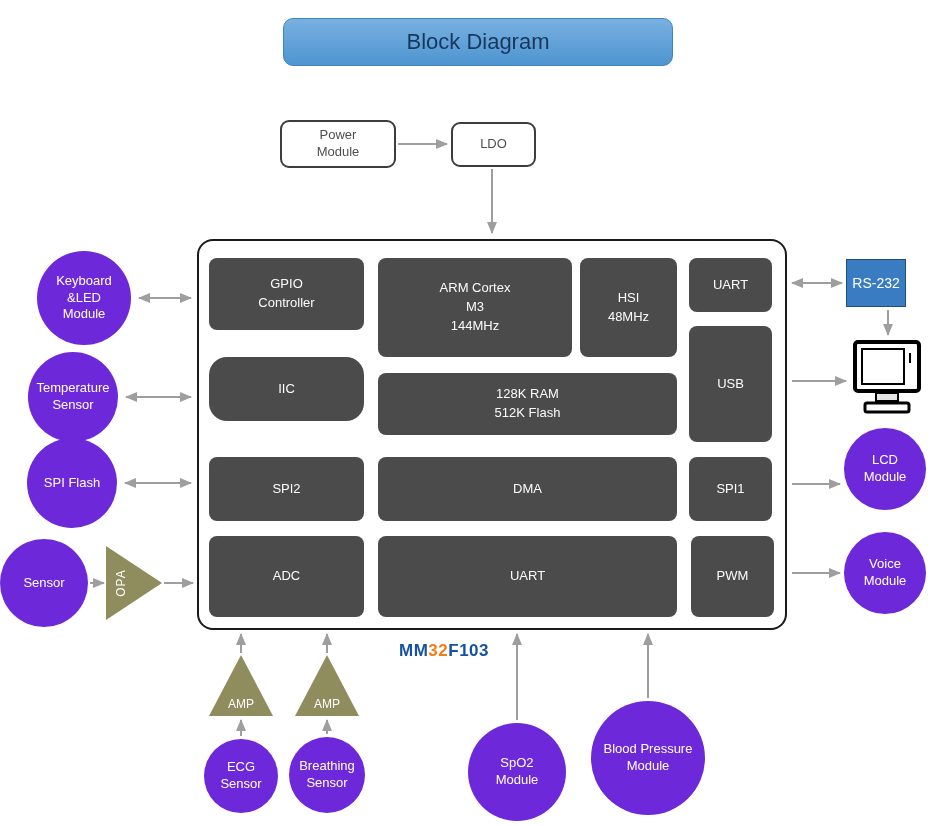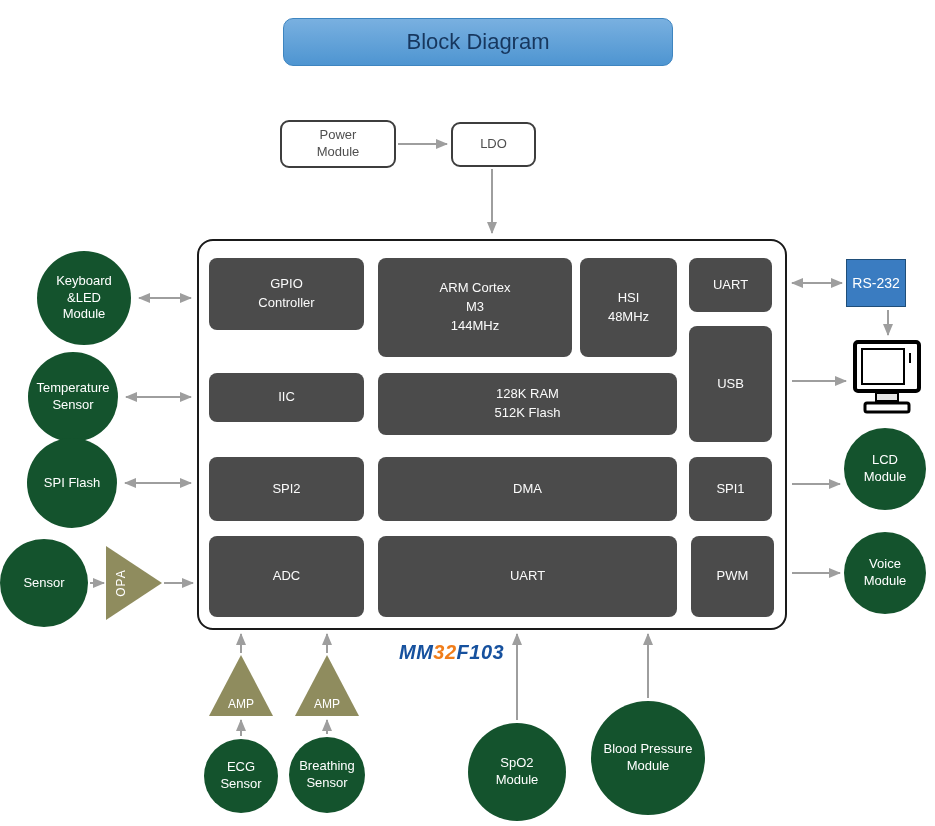--- a/index.html
+++ b/index.html
@@ -8,28 +8,28 @@
   .abs { position:absolute; }
   .center { display:flex; align-items:center; justify-content:center; text-align:center; white-space:pre-line; }
   .title-bar {
     background:linear-gradient(#79b0e0,#4e95d1);
     border:1px solid #3e85c0; border-radius:10px;
     color:#17375e; font-size:22px; font-weight:400;
   }
   .white-box { background:#fff; border:2px solid #3d3d3d; border-radius:9px; color:#4f4f4f; font-size:13px; line-height:1.3; }
   .chip { background:#fff; border:2px solid #1a1a1a; border-radius:16px; }
   .blk { background:#4b4b4b; border-radius:8px; color:#fbfbfb; font-size:13px; line-height:1.45; }
-  .circle { border-radius:50%; background:#14532d; color:#fff; font-size:13px; line-height:1.3; }
+  .circle { border-radius:50%; background:#6d28d9; color:#fff; font-size:13px; line-height:1.3; }
   .bluebox { background:#3a7cc1; border:1px solid #1f4e79; color:#fff; font-size:14px; }
   .tri { background:#8f8c5e; color:#fff; font-size:12px; }
   .tri-right { clip-path:polygon(0 0, 100% 50%, 0 100%); }
   .tri-up { clip-path:polygon(50% 0, 100% 100%, 0 100%); }
   .tri-up-label { display:flex; align-items:flex-end; justify-content:center; padding-bottom:5px; height:100%; }
   .opa-label { position:absolute; left:15px; top:50%; transform:translate(-50%,-50%) rotate(-90deg); letter-spacing:1px; }
-  .chipname { font-size:20px; font-weight:bold; font-style:italic; letter-spacing:0.5px; }
+  .chipname { font-size:17px; font-weight:bold; letter-spacing:0.5px; }
   .chipname .nblue { color:#16519e; }
   .chipname .norange { color:#f07d1a; }
   svg.arrows { position:absolute; left:0; top:0; pointer-events:none; }
 </style>
 </head>
 <body>
 
 <div class="stage">
 
   <svg class="arrows" width="935" height="826">
@@ -69,21 +69,21 @@
   <div class="abs chip" style="left:197px; top:239px; width:590px; height:391px;">
     <div class="abs center blk" style="left:10px; top:17px; width:155px; height:72px;">GPIO
 Controller</div>
     <div class="abs center blk" style="left:179px; top:17px; width:194px; height:99px;">ARM Cortex
 M3
 144MHz</div>
     <div class="abs center blk" style="left:381px; top:17px; width:97px; height:99px;">HSI
 48MHz</div>
     <div class="abs center blk" style="left:490px; top:17px; width:83px; height:54px;">UART</div>
     <div class="abs center blk" style="left:490px; top:85px; width:83px; height:116px;">USB</div>
-    <div class="abs center blk" style="left:10px; top:132px; width:155px; height:49px;">IIC</div>
+    <div class="abs center blk" style="left:10px; top:116px; width:155px; height:64px;border-radius:18px;">IIC</div>
     <div class="abs center blk" style="left:179px; top:132px; width:299px; height:62px;">128K RAM
 512K Flash</div>
     <div class="abs center blk" style="left:10px; top:216px; width:155px; height:64px;">SPI2</div>
     <div class="abs center blk" style="left:179px; top:216px; width:299px; height:64px;">DMA</div>
     <div class="abs center blk" style="left:490px; top:216px; width:83px; height:64px;">SPI1</div>
     <div class="abs center blk" style="left:10px; top:295px; width:155px; height:81px;">ADC</div>
     <div class="abs center blk" style="left:179px; top:295px; width:299px; height:81px;">UART</div>
     <div class="abs center blk" style="left:492px; top:295px; width:83px; height:81px;">PWM</div>
   </div>
 

